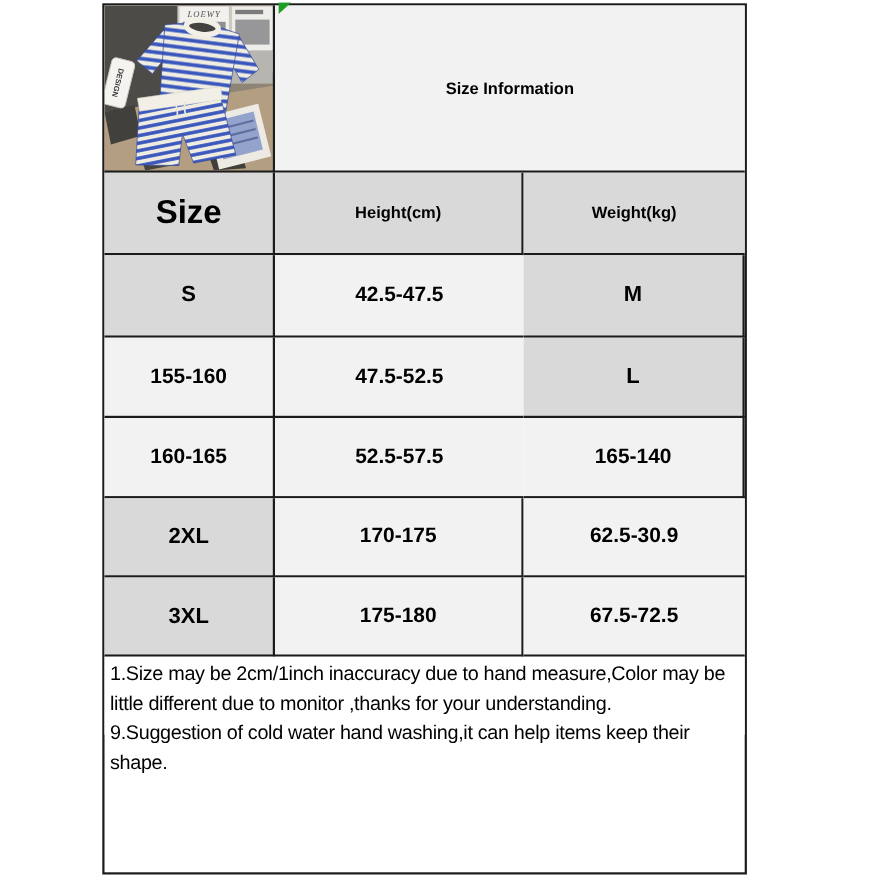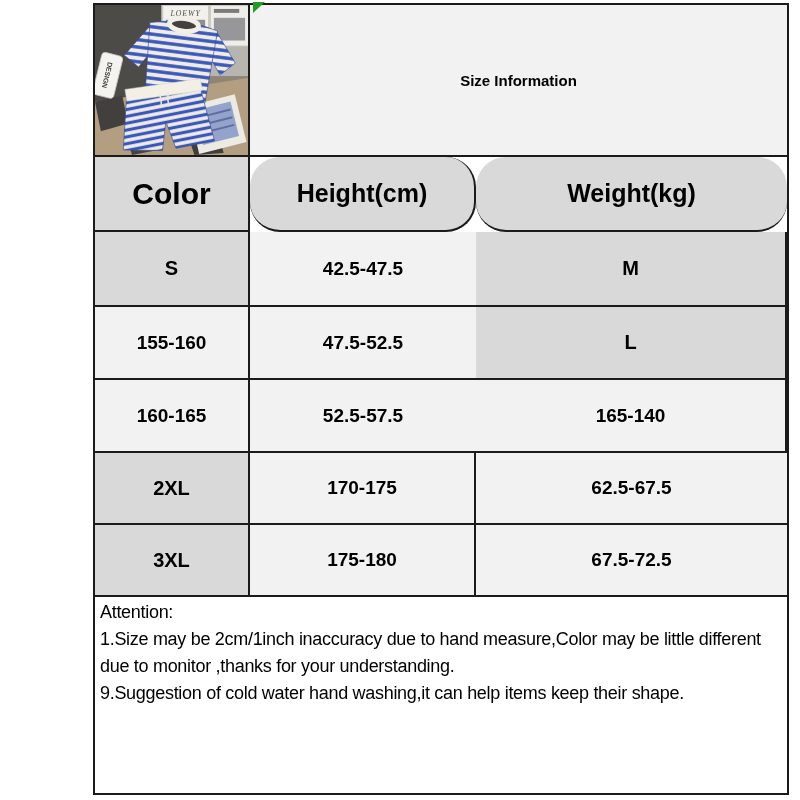--- a/index.html
+++ b/index.html
@@ -1,33 +1,33 @@
 <!DOCTYPE html>
 <html><head>
 <meta charset="utf-8">
 <style>
   html,body{margin:0;padding:0;}
   .page{position:relative;width:800px;height:800px;background:#ffffff;
         font-family:"Liberation Sans",sans-serif;color:#000;overflow:hidden;}
-  .sheet{position:absolute;left:93px;top:3px;width:696px;height:792px;
+  .sheet{position:absolute;left:93px;top:3px;width:586px;height:792px;
          box-sizing:border-box;border:2px solid #1b1b1b;background:#fff;
          display:grid;
          grid-template-columns:155px 226px 1fr;
          grid-template-rows:152px 75px 75px 73px 73px 72px 72px 71px 1fr;}
   .cell{box-sizing:border-box;display:flex;align-items:center;justify-content:center;
         border-right:2px solid #1b1b1b;border-bottom:2px solid #1b1b1b;text-align:center;}
   .no-r{border-right:none;}
   .no-b{border-bottom:none;}
   .gray{background:#d9d9d9;}
   .lite{background:#f2f2f2;}
   .photo-cell{padding:0;background:#8f8574;overflow:hidden;}
   .photo-cell svg{display:block;width:100%;height:100%;}
   .title-cell{font-size:15px;font-weight:bold;background:#f2f2f2;}
   .size-head{font-size:30px;font-weight:bold;}
-  .col-head{font-size:25px;font-weight:bold;border-radius:30px;}
+  .col-head{font-size:15px;font-weight:bold;}
   .size-lab{font-size:20px;font-weight:bold;}
   .val{font-size:19px;font-weight:bold;}
   .attention{display:block;background:#ffffff;padding:2px 6px 0 5px;
              font-size:18px;line-height:27px;letter-spacing:-0.3px;text-align:left;}
   .attention p{margin:0;}
   .corner-marker{position:absolute;left:158px;top:-3px;width:12px;height:11px;
                  background:#1f9d27;clip-path:polygon(0 0,100% 0,0 100%);z-index:5;}
 </style>
 </head>
 <body>
@@ -87,45 +87,44 @@
           <path d="M34,90 L110,86 L120,142 L80,146 L72,118 L66,147 L26,143 Z" fill="url(#stB)" stroke="#32489c" stroke-width="0.6"></path>
           <path d="M33,82 L111,78 L112,90 L34,94 Z" fill="#f2efe6" stroke="#d8d4c8" stroke-width="0.5"></path>
           <path d="M68,90 q2,8 0,14 M77,89 q-2,8 0,14" stroke="#eae6da" stroke-width="1.6" fill="none"></path>
         </g>
       </svg>
     </div>
     <div class="cell title-cell no-r" style="grid-column:2/4;">
       <span>Size Information</span>
     </div>
 
-    <div class="cell gray size-head">Color</div>
+    <div class="cell gray size-head">Size</div>
     <div class="cell gray col-head">Height(cm)</div>
     <div class="cell gray col-head no-r">Weight(kg)</div>
 
     <div class="cell gray size-lab">S</div>
     <div class="cell lite val no-r">42.5-47.5</div>
 
     <div class="cell gray size-lab">M</div>
     <div class="cell lite val">155-160</div>
     <div class="cell lite val no-r">47.5-52.5</div>
 
     <div class="cell gray size-lab">L</div>
     <div class="cell lite val">160-165</div>
     <div class="cell lite val no-r">52.5-57.5</div>
 
     <div class="cell lite val">165-140</div>
 
     <div class="cell gray size-lab">2XL</div>
     <div class="cell lite val">170-175</div>
-    <div class="cell lite val no-r">62.5-67.5</div>
+    <div class="cell lite val no-r">62.5-30.9</div>
 
     <div class="cell gray size-lab">3XL</div>
     <div class="cell lite val">175-180</div>
     <div class="cell lite val no-r">67.5-72.5</div>
 
     <div class="cell attention no-r no-b" style="grid-column:1/4;">
-      <p>Attention:</p>
       <p>1.Size may be 2cm/1inch inaccuracy due to hand measure,Color may be little different due to monitor ,thanks for your understanding.</p>
       <p>9.Suggestion of cold water hand washing,it can help items keep their shape.</p>
     </div>
 
   </div>
 </div>
 
 </body></html>

